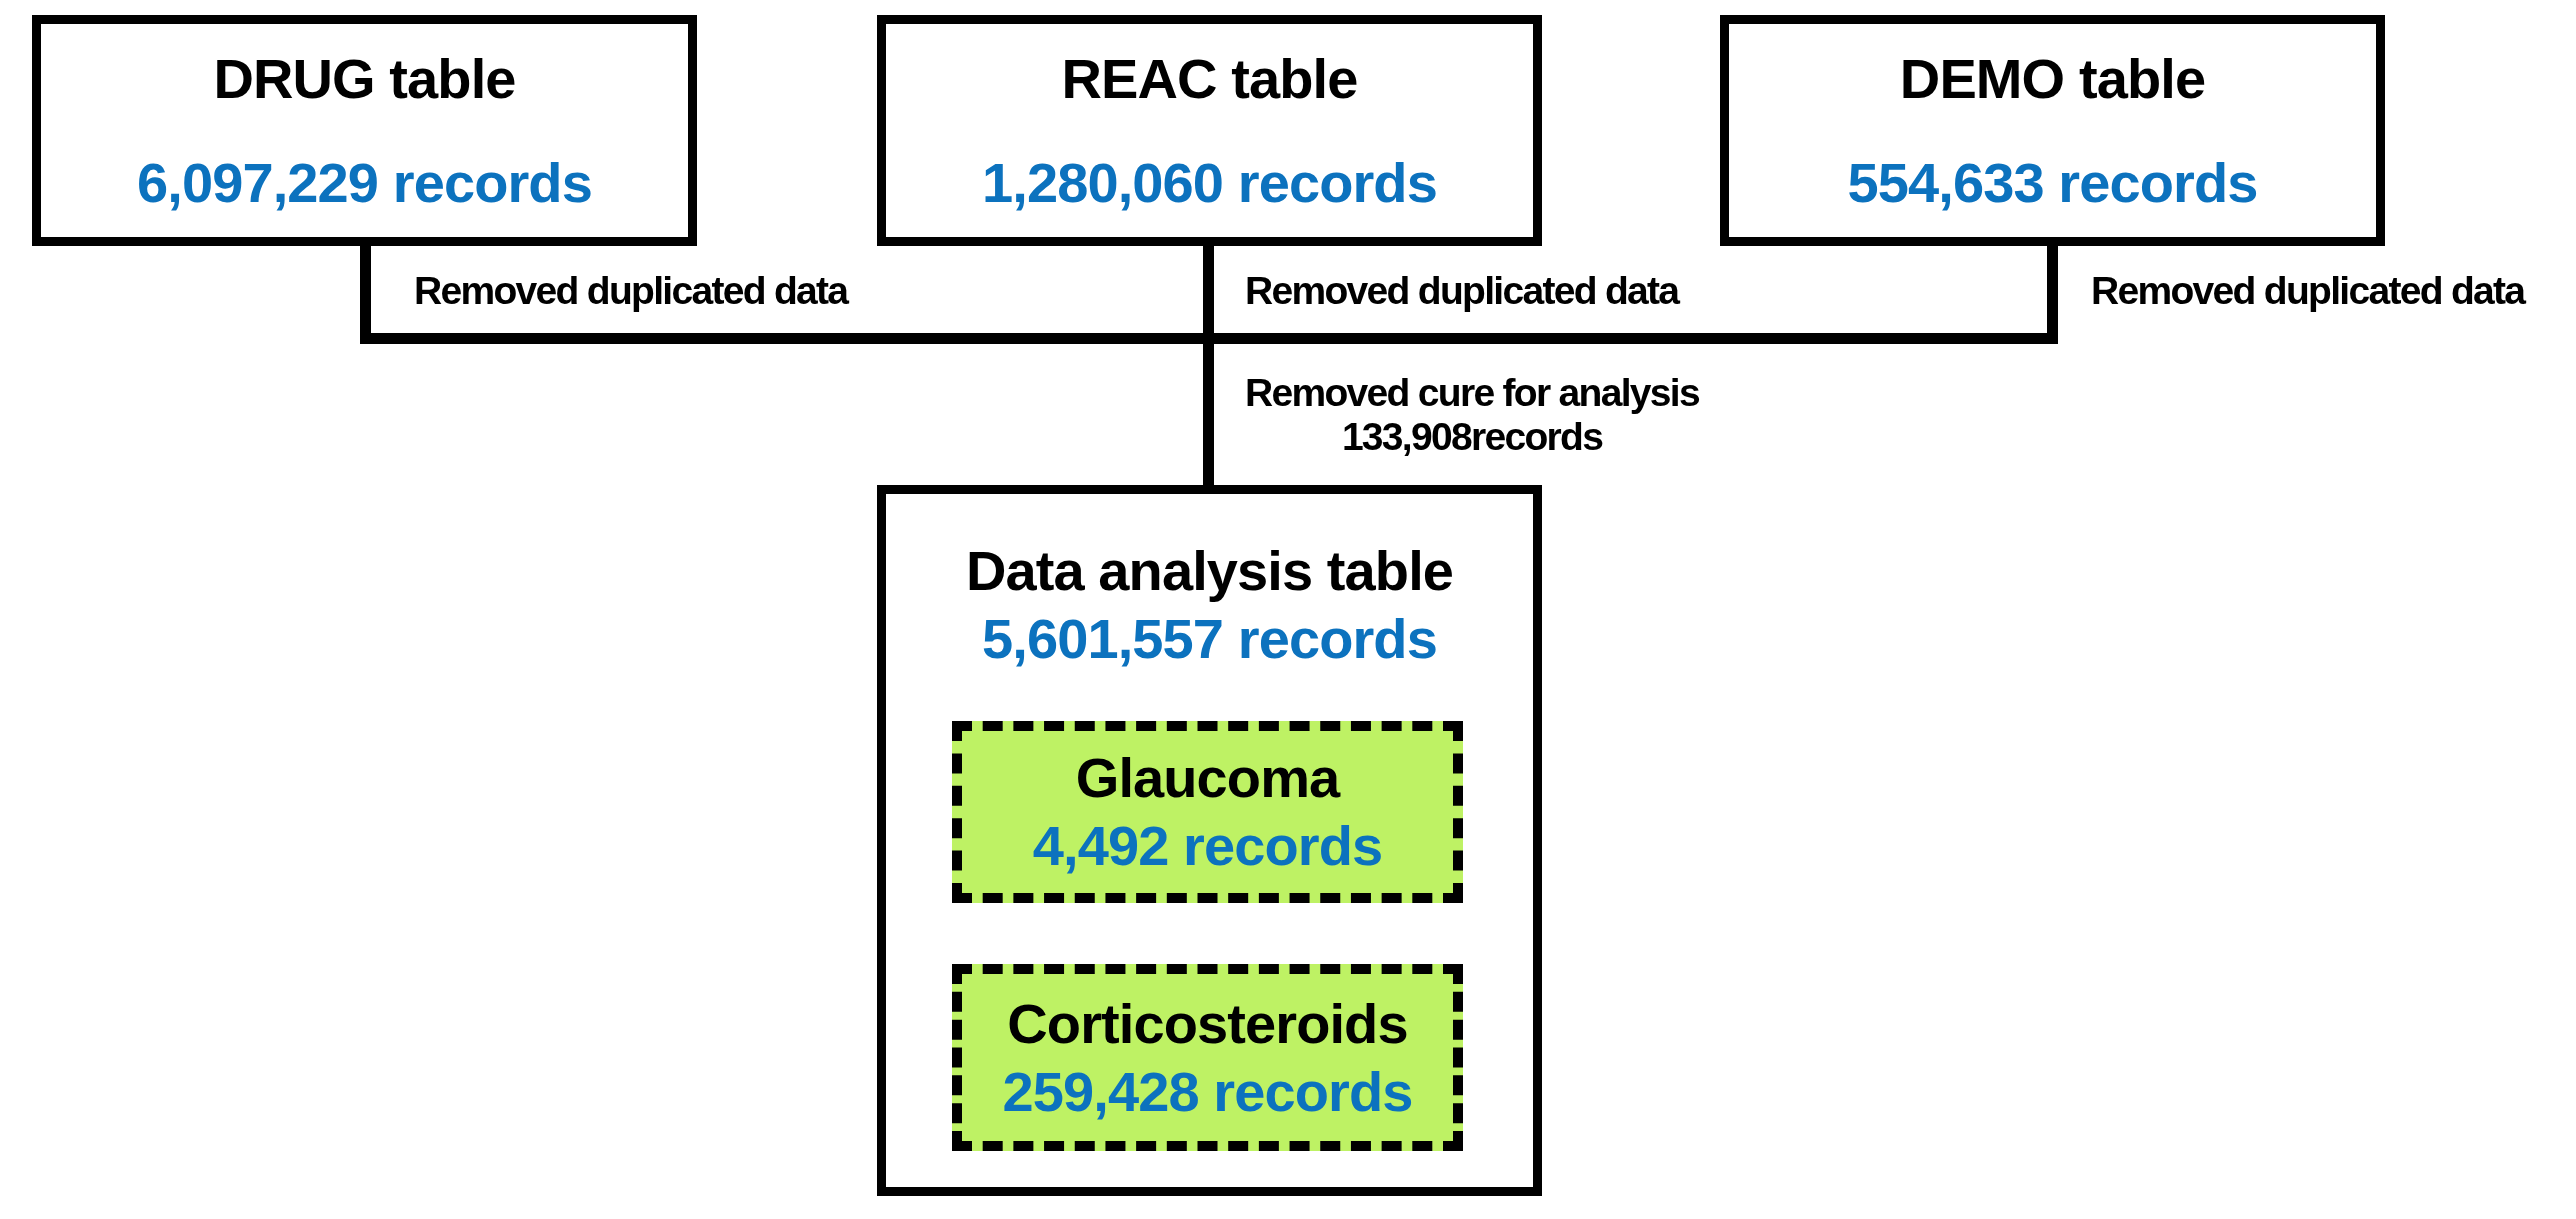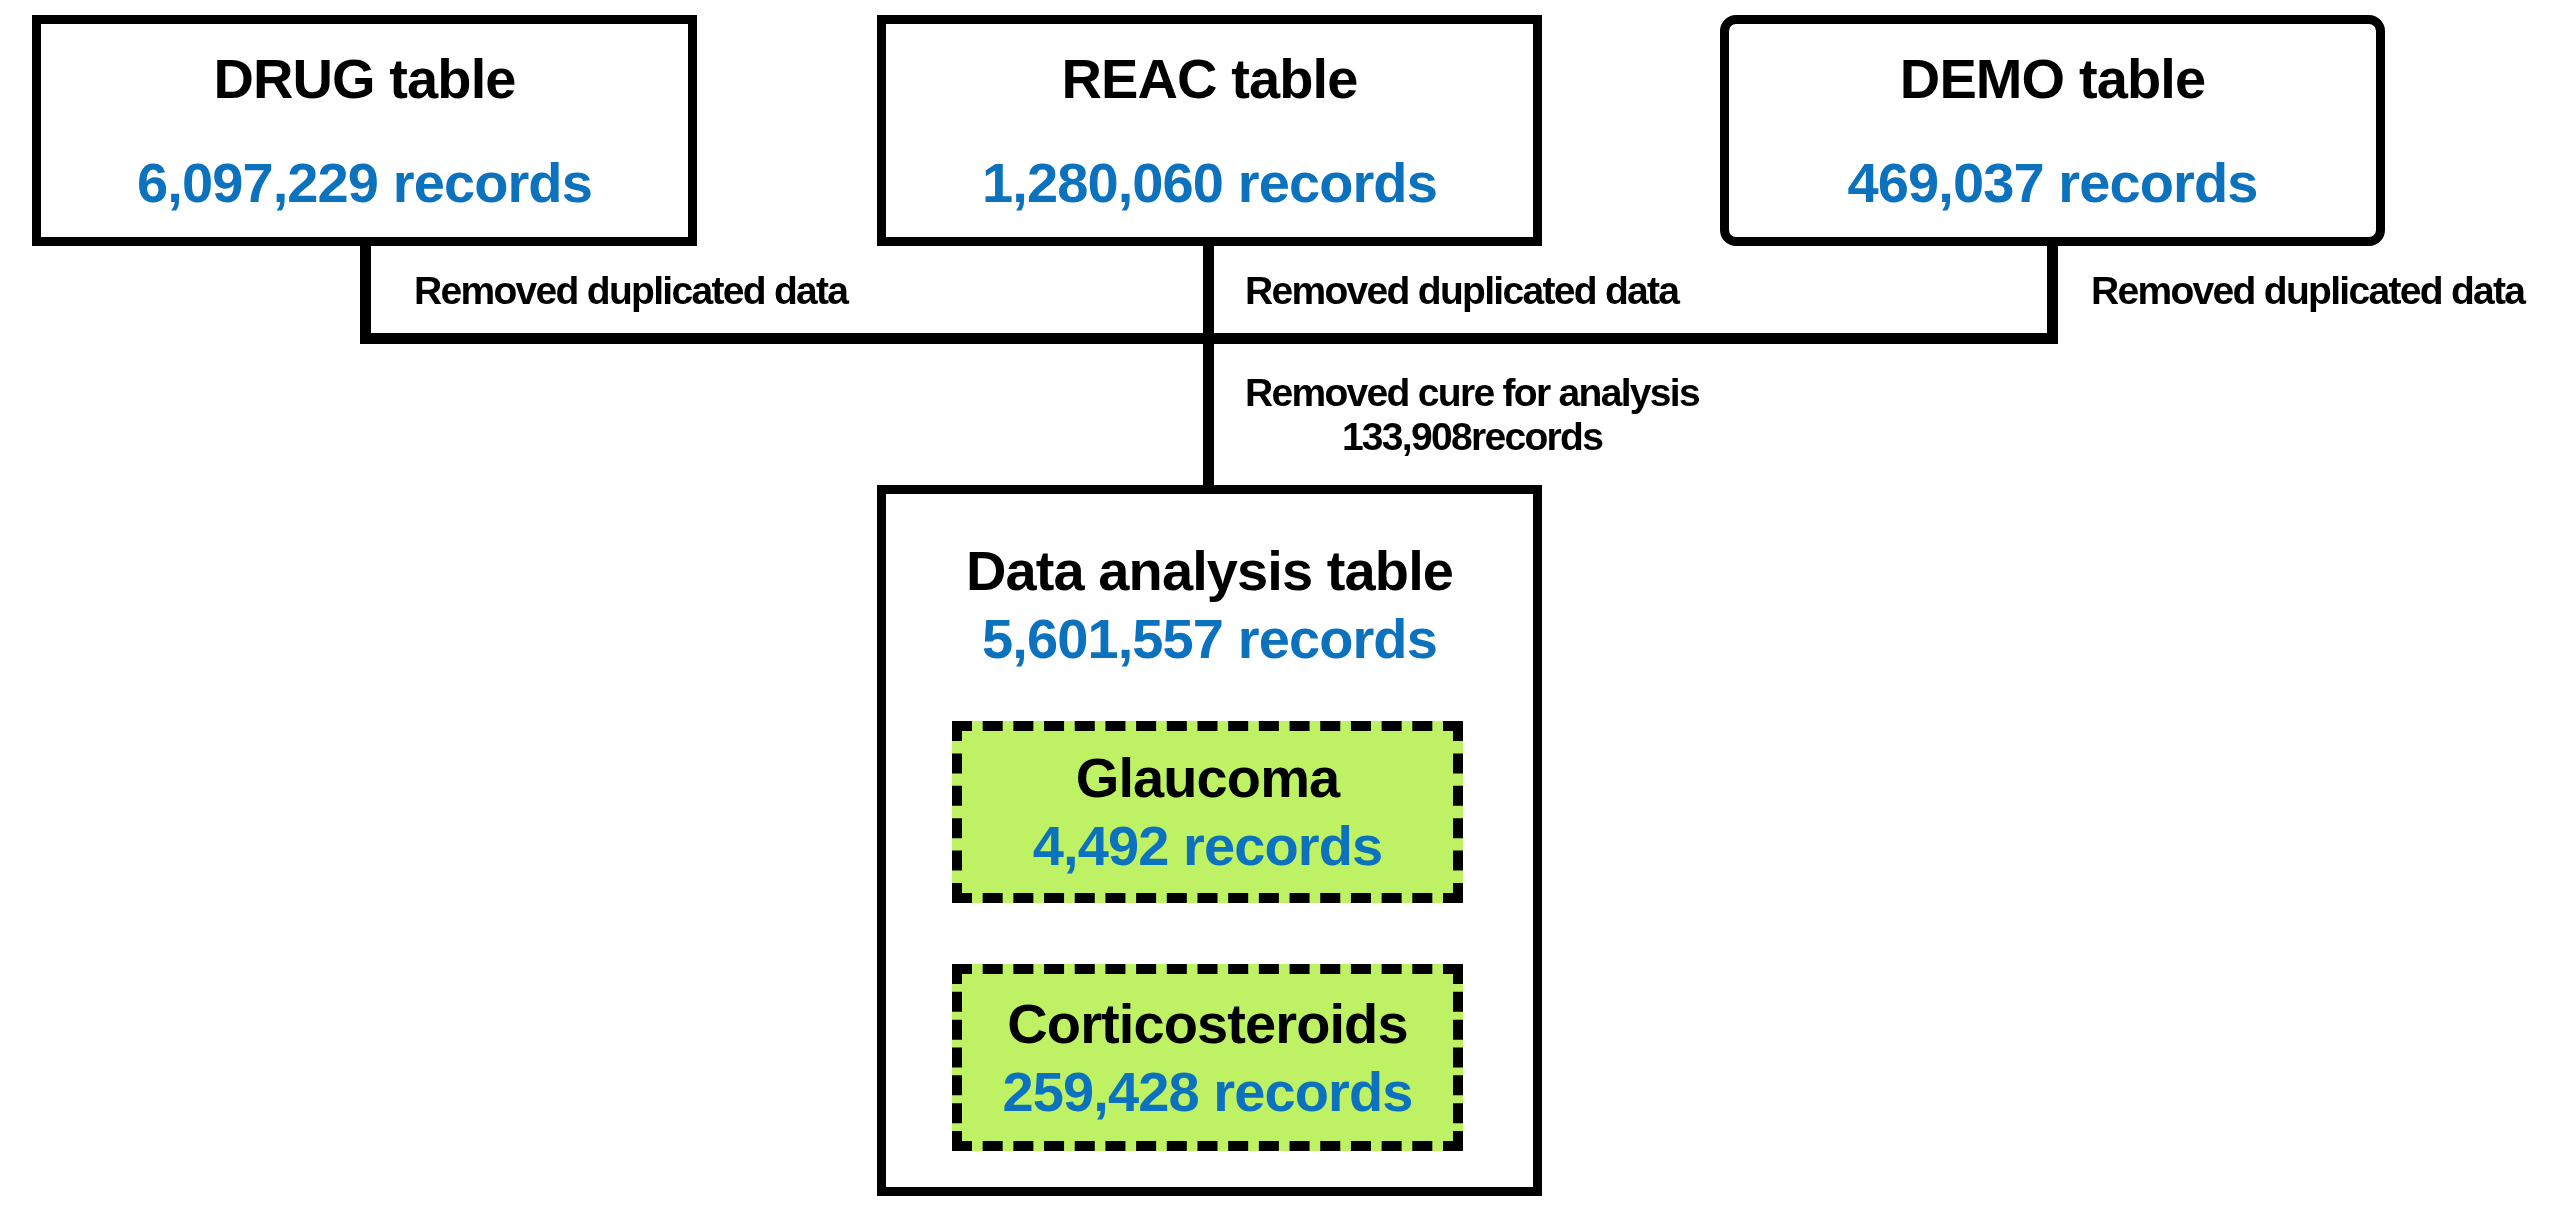--- a/index.html
+++ b/index.html
@@ -87,23 +87,23 @@
   <div class="node" style="left:32px; top:15.3px; width:665px; height:231px;">
     <div class="big">DRUG table</div>
     <div class="big records">6,097,229 records</div>
   </div>
 
   <div class="node" style="left:877px; top:15.3px; width:665px; height:231px;">
     <div class="big">REAC table</div>
     <div class="big records">1,280,060 records</div>
   </div>
 
-  <div class="node" style="left:1720px; top:15.3px; width:665px; height:231px;border-radius:16px;">
+  <div class="node" style="left:1720px; top:15.3px; width:665px; height:231px;">
     <div class="big">DEMO table</div>
-    <div class="big records">469,037 records</div>
+    <div class="big records">554,633 records</div>
   </div>
 
   <div class="edge-label" style="left:414px; top:269px;">Removed duplicated data</div>
   <div class="edge-label" style="left:1245px; top:269px;">Removed duplicated data</div>
   <div class="edge-label" style="left:2091px; top:269px;">Removed duplicated data</div>
 
   <div class="edge-label merge-label" style="left:1225px; top:371px; width:494px;">
     <div>Removed cure for analysis</div>
     <div>133,908records</div>
   </div>

